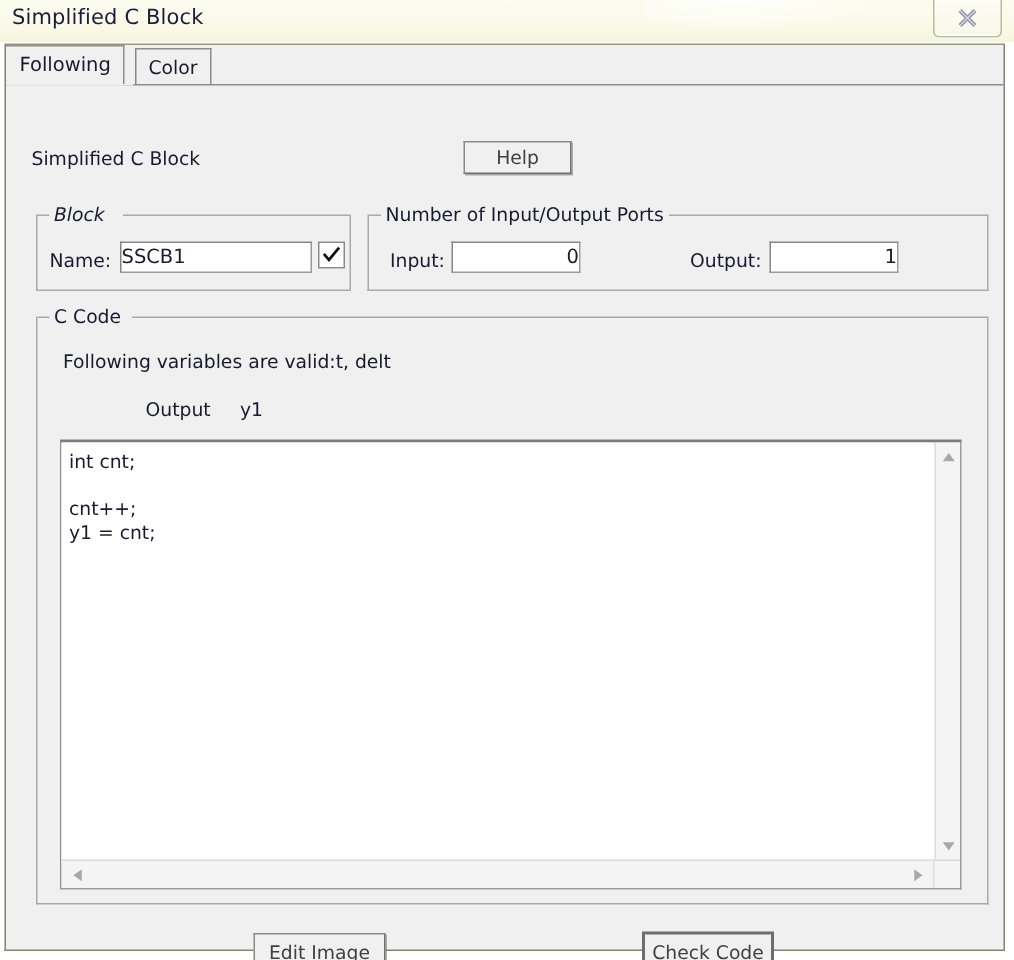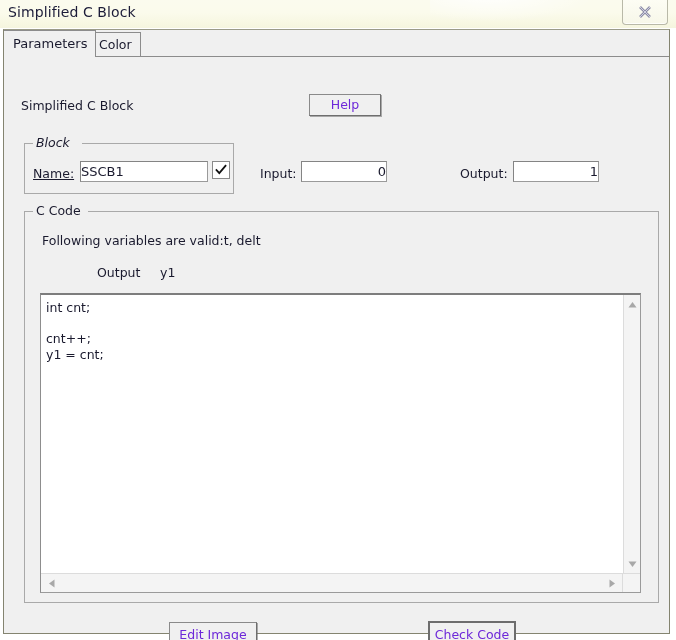--- a/index.html
+++ b/index.html
@@ -121,21 +121,21 @@
   }
   .pushbtn {
     position: absolute;
     box-sizing: border-box;
     background: #f0f0f0;
     border: 1px solid #8a8a8a;
     border-right-color: #6e6e6e;
     border-bottom-color: #6e6e6e;
     box-shadow: 1px 1px 0 rgba(110,110,110,0.55);
     font-size: 12.5px;
-    color: #6d28d9;
+    color: #404040;
     text-align: center;
     cursor: pointer;
     white-space: nowrap;
     font-family: "DejaVu Sans", sans-serif;
   }
   .pushbtn.default {
     border: 2px solid #6d6d6d;
     box-shadow: none;
   }
   #help-button { left: 305px; top: 64px; width: 72px; height: 22px; line-height: 20px; }
@@ -191,21 +191,21 @@
     background: #ffffff;
     border: 1px solid #9a9a9a;
     border-top-color: #848484;
     border-left-color: #848484;
     font-family: "DejaVu Sans", sans-serif;
     font-size: 13px;
     color: #1a1a2e;
     padding: 0 0;
     outline: none;
   }
-  #name-label  { left: 29px; top: 136px; text-decoration: underline; }
+  #name-label  { left: 29px; top: 136px; }
   #name-input  { left: 76px; top: 131px; width: 128px; height: 21px; text-align: left; }
   #name-check {
     position: absolute;
     left: 208px; top: 131px;
     width: 18px; height: 18px;
     box-sizing: border-box;
     background: #ffffff;
     border: 1px solid #8a8a8a;
     cursor: pointer;
   }
@@ -306,21 +306,21 @@
         <path d="M3 3 L13 13 M13 3 L3 13" stroke="#d8d8e8" stroke-width="0.9" fill="none"></path>
       </svg>
     </span>
   </div>
 </div>
 
 <div id="panel">
 
   <div id="tabstrip">
     <div id="tab-underline"></div>
-    <div class="tab active" id="tab-parameters" style="left:0px;">Parameters</div>
+    <div class="tab active" id="tab-parameters" style="left:0px;">Following</div>
     <div class="tab" id="tab-color" style="left:86px;">Color</div>
     <div id="tab-underline-cover" style="left:1px;width:84px;"></div>
   </div>
 
   <div id="block-caption">Simplified C Block</div>
   <div class="pushbtn" id="help-button">Help</div>
 
   <div class="groupbox" id="group-block">
     <span class="gb-top-left"></span>
     <span class="gb-top-right"></span>
@@ -329,20 +329,25 @@
   <div class="field-label" id="name-label">Name:</div>
   <input class="textfield" id="name-input" type="text" value="SSCB1" style="">
   <div id="name-check">
     <span>
       <svg width="12" height="12" viewBox="0 0 12 12">
         <path d="M1.5 6 L4.3 9.2 L10.5 1.8" stroke="#101010" stroke-width="1.8" fill="none" stroke-linecap="square"></path>
       </svg>
     </span>
   </div>
 
+  <div class="groupbox" id="group-ports">
+    <span class="gb-top-left"></span>
+    <span class="gb-top-right"></span>
+    <span class="gb-title">Number of Input/Output Ports</span>
+  </div>
   <div class="field-label" id="input-label">Input:</div>
   <input class="textfield" id="input-field" type="text" value="0" style="">
   <div class="field-label" id="output-label">Output:</div>
   <input class="textfield" id="output-field" type="text" value="1" style="">
 
   <div class="groupbox" id="group-ccode">
     <span class="gb-top-left"></span>
     <span class="gb-top-right"></span>
     <span class="gb-title">C Code</span>
   </div>

